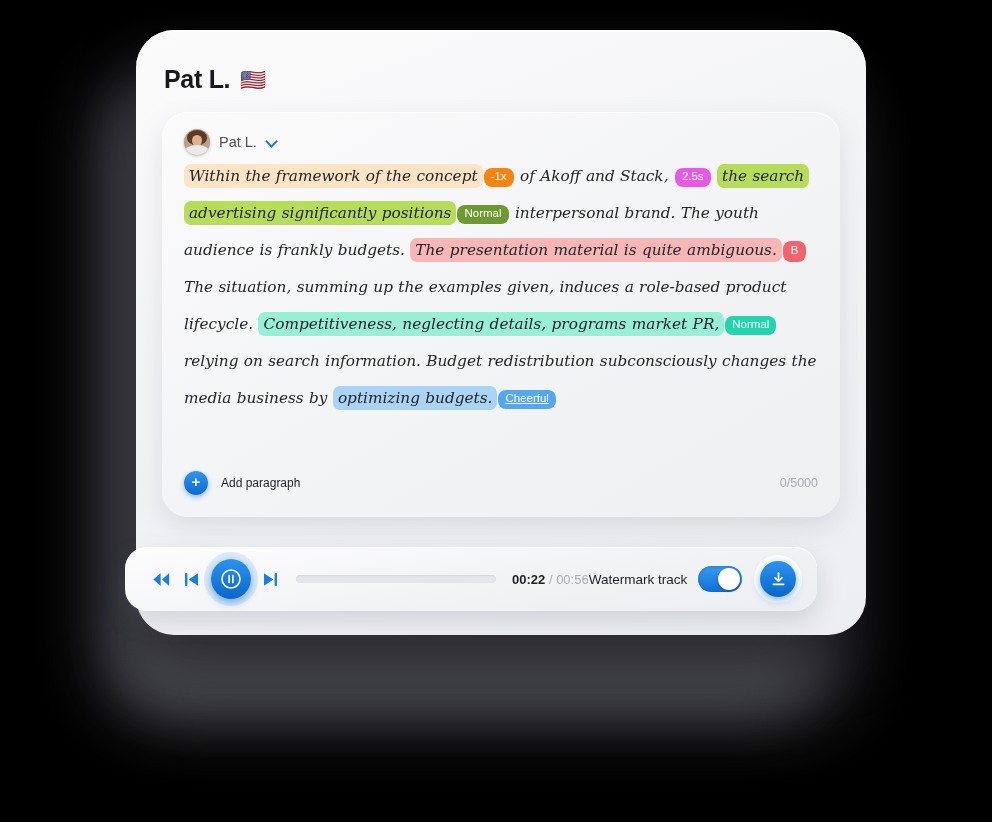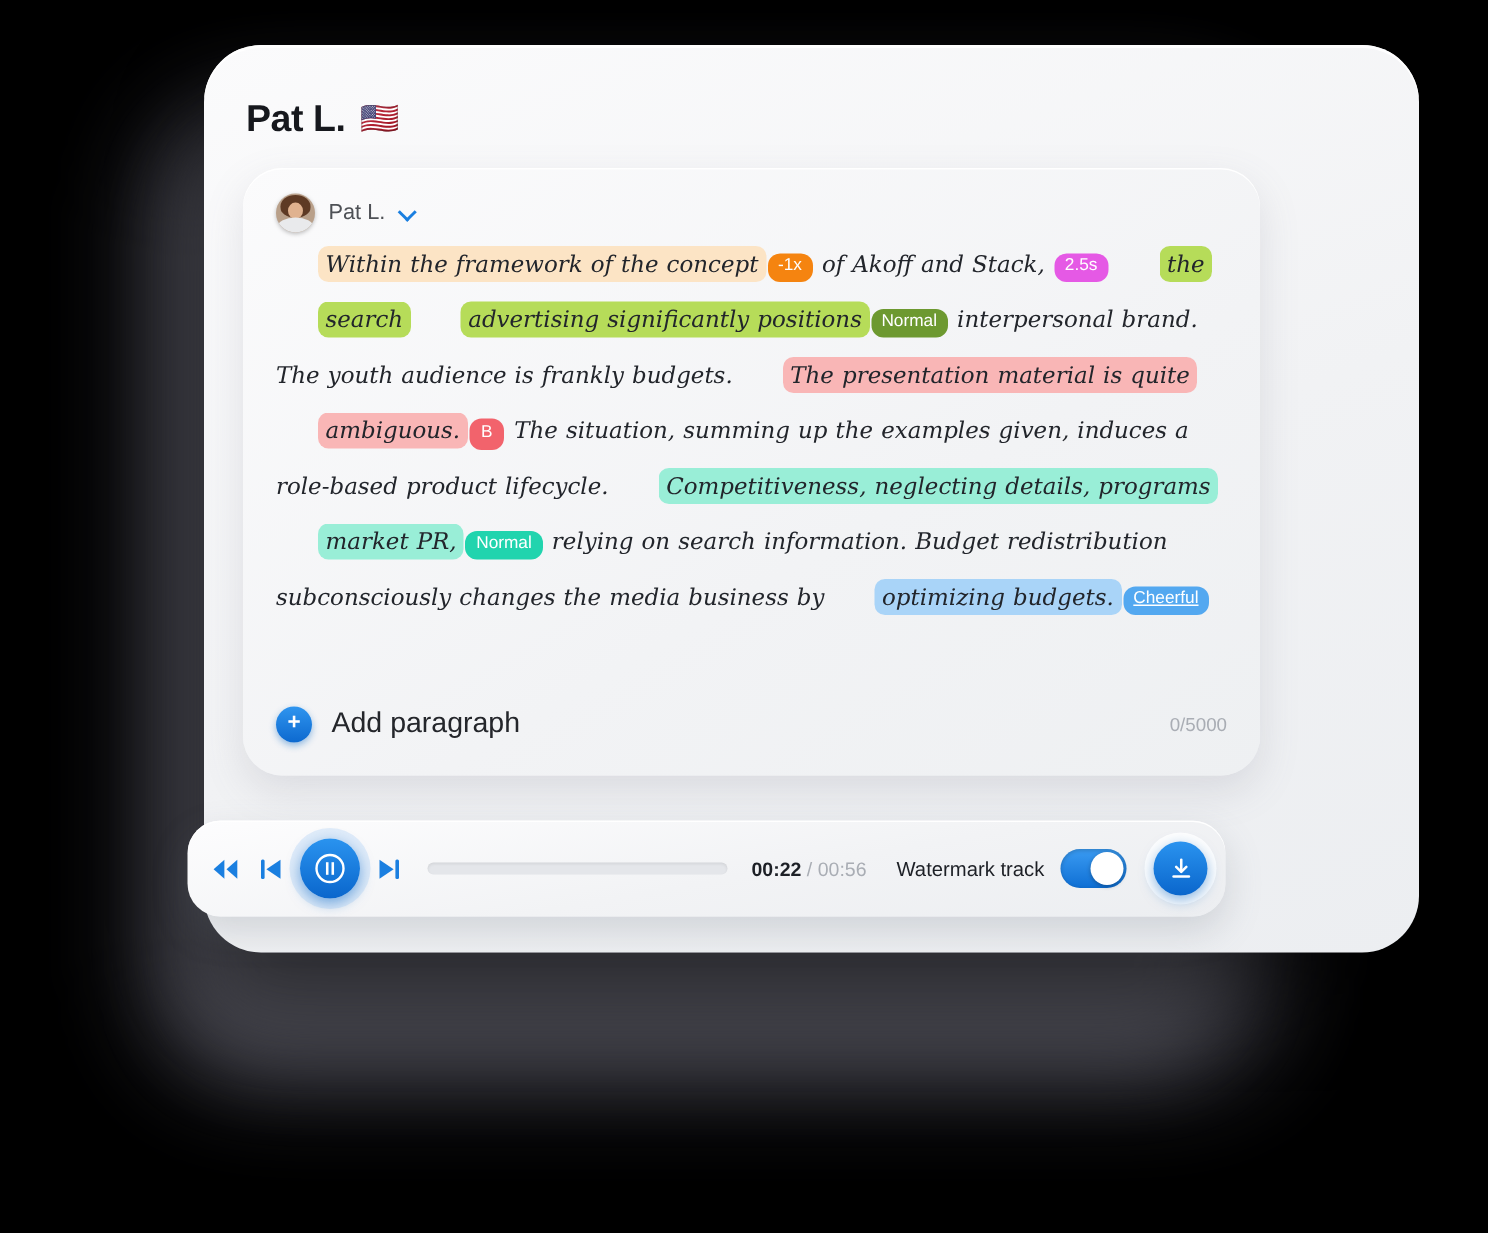--- a/index.html
+++ b/index.html
@@ -44,21 +44,21 @@
     background: #3b3b44;
     filter: blur(34px);
     opacity: .85;
   }
 
   
   .app-card {
     position: absolute;
     left: 136px;
     top: 30px;
-    width: 810px;
+    width: 730px;
     height: 605px;
     background: linear-gradient(160deg,#fbfbfc 0%, #f1f2f4 55%, #eceef1 100%);
     border-radius: 38px;
     box-shadow: 0 26px 60px rgba(0,0,0,.45),
                 0 2px 0 rgba(255,255,255,.9) inset;
   }
 
   
   .app-header {
     position: absolute;
@@ -154,21 +154,20 @@
     font-style: italic;
     font-size: 15.3px;
     line-height: 37px;
     color: #22252b;
     word-spacing: .5px;
   }
   .doc-body .hl {
     padding: 3px 5px;
     border-radius: 7px;
     box-decoration-break: clone;
-    margin-left: 28px;
     -webkit-box-decoration-break: clone;
   }
   .hl-peach  { background: #fce4c5; }
   .hl-green  { background: #b6dc59; }
   .hl-pink   { background: #f9b6b6; }
   .hl-teal   { background: #99eed7; }
   .hl-blue   { background: #a9d4f8; }
 
   .tag {
     display: inline-block;
@@ -207,21 +206,21 @@
     font-size: 15px;
     line-height: 22px;
     text-align: center;
     font-weight: 700;
     box-shadow: 0 2px 5px rgba(20,110,200,.45);
     flex: none;
     cursor: pointer;
   }
   .add-label {
     margin-left: 13px;
-    font-size: 19px;
+    font-size: 12px;
     color: #24262b;
   }
   .char-count {
     margin-left: auto;
     font-size: 12.5px;
     color: #a9adb4;
   }
 
   
   .player-bar {
@@ -229,21 +228,21 @@
     left: -11px;
     bottom: 24px;
     width: 692px;
     height: 64px;
     background: linear-gradient(170deg,#fdfdfe 0%,#f2f3f5 55%,#eceef1 100%);
     border-radius: 22px;
     box-shadow: 0 10px 24px rgba(100,108,125,.22),
                 0 1px 0 rgba(255,255,255,.95) inset;
     display: flex;
     align-items: center;
-    padding: 0 16px;
+    padding: 0 27px;
     box-sizing: border-box;
   }
   .pl-icon {
     color: #1a7fe0;
     cursor: pointer;
     display: flex;
     align-items: center;
     justify-content: center;
     flex: none;
   }
@@ -278,21 +277,20 @@
   .time-box {
     margin-left: 16px;
     font-size: 13px;
     white-space: nowrap;
     flex: none;
   }
   .t-cur { color: #1d2026; font-weight: 700; }
   .t-sep, .t-tot { color: #a9adb4; }
 
   .wm-label {
-    margin-left: 20px;
     font-size: 13.5px;
     color: #1d2026;
     white-space: nowrap;
     flex: none;
   }
   .toggle {
     margin-left: 11px;
     width: 44px; height: 26px;
     border-radius: 14px;
     background: linear-gradient(180deg,#3a9bf2,#0f6fd4);

